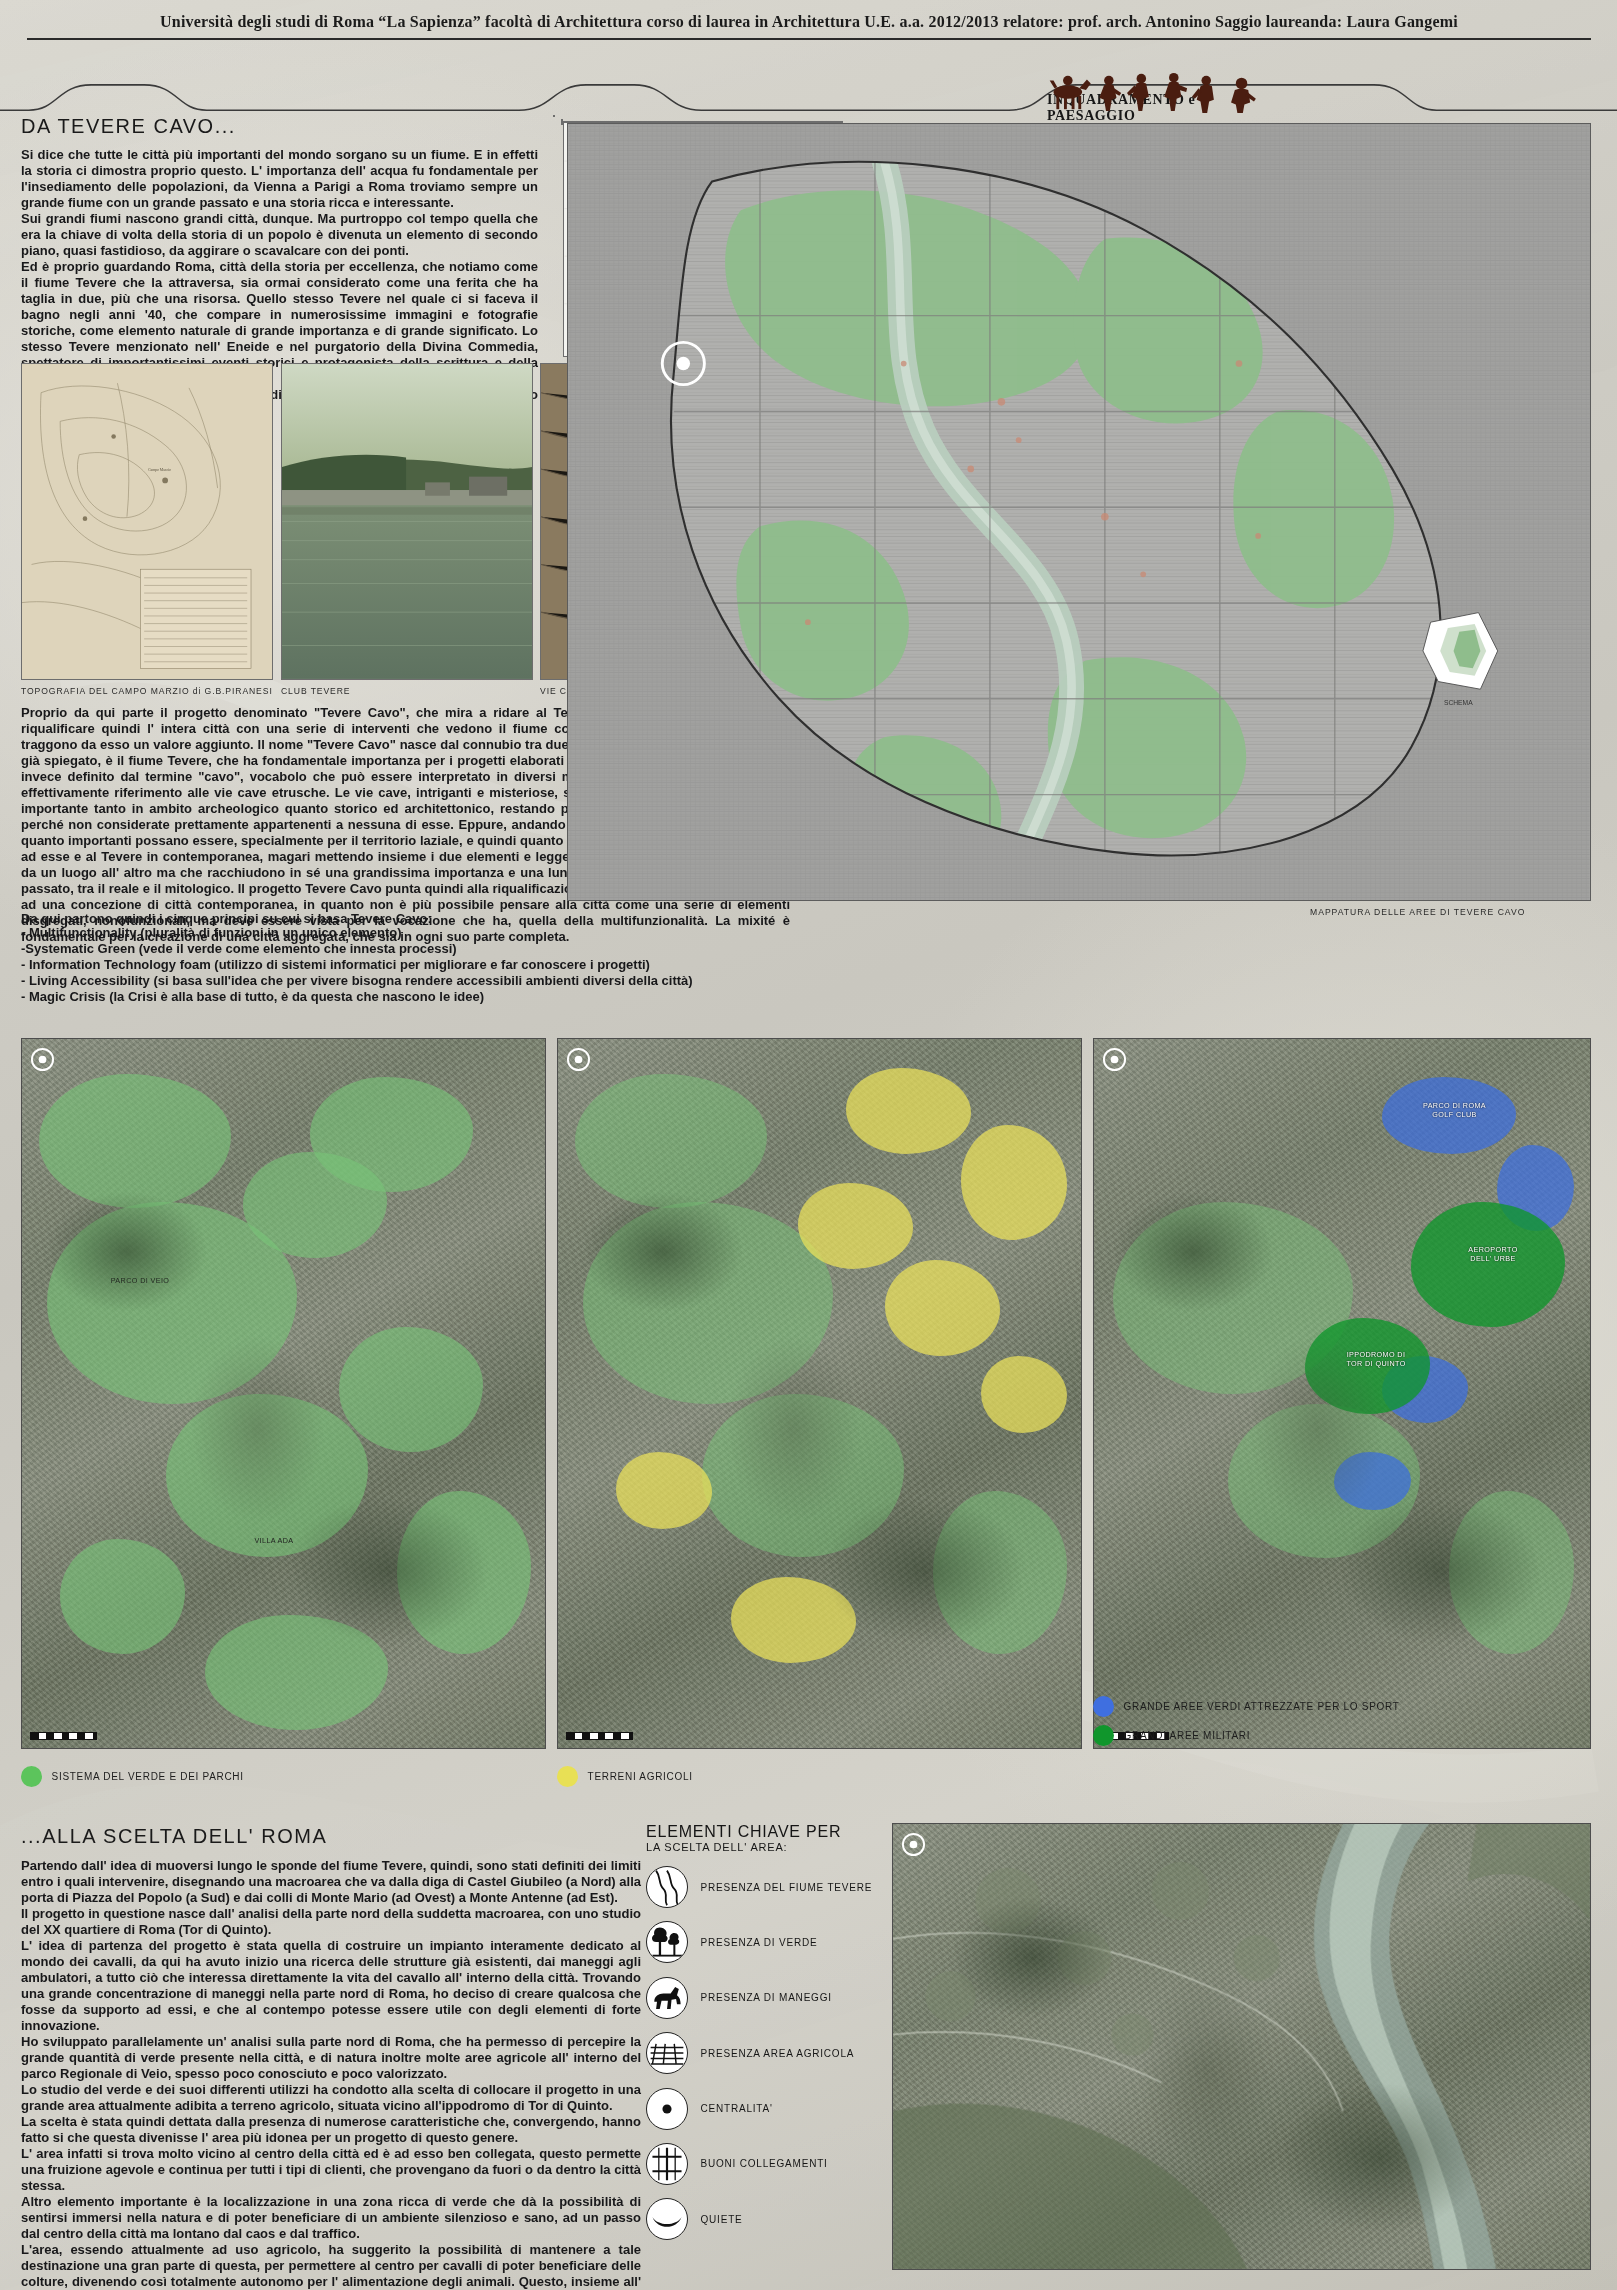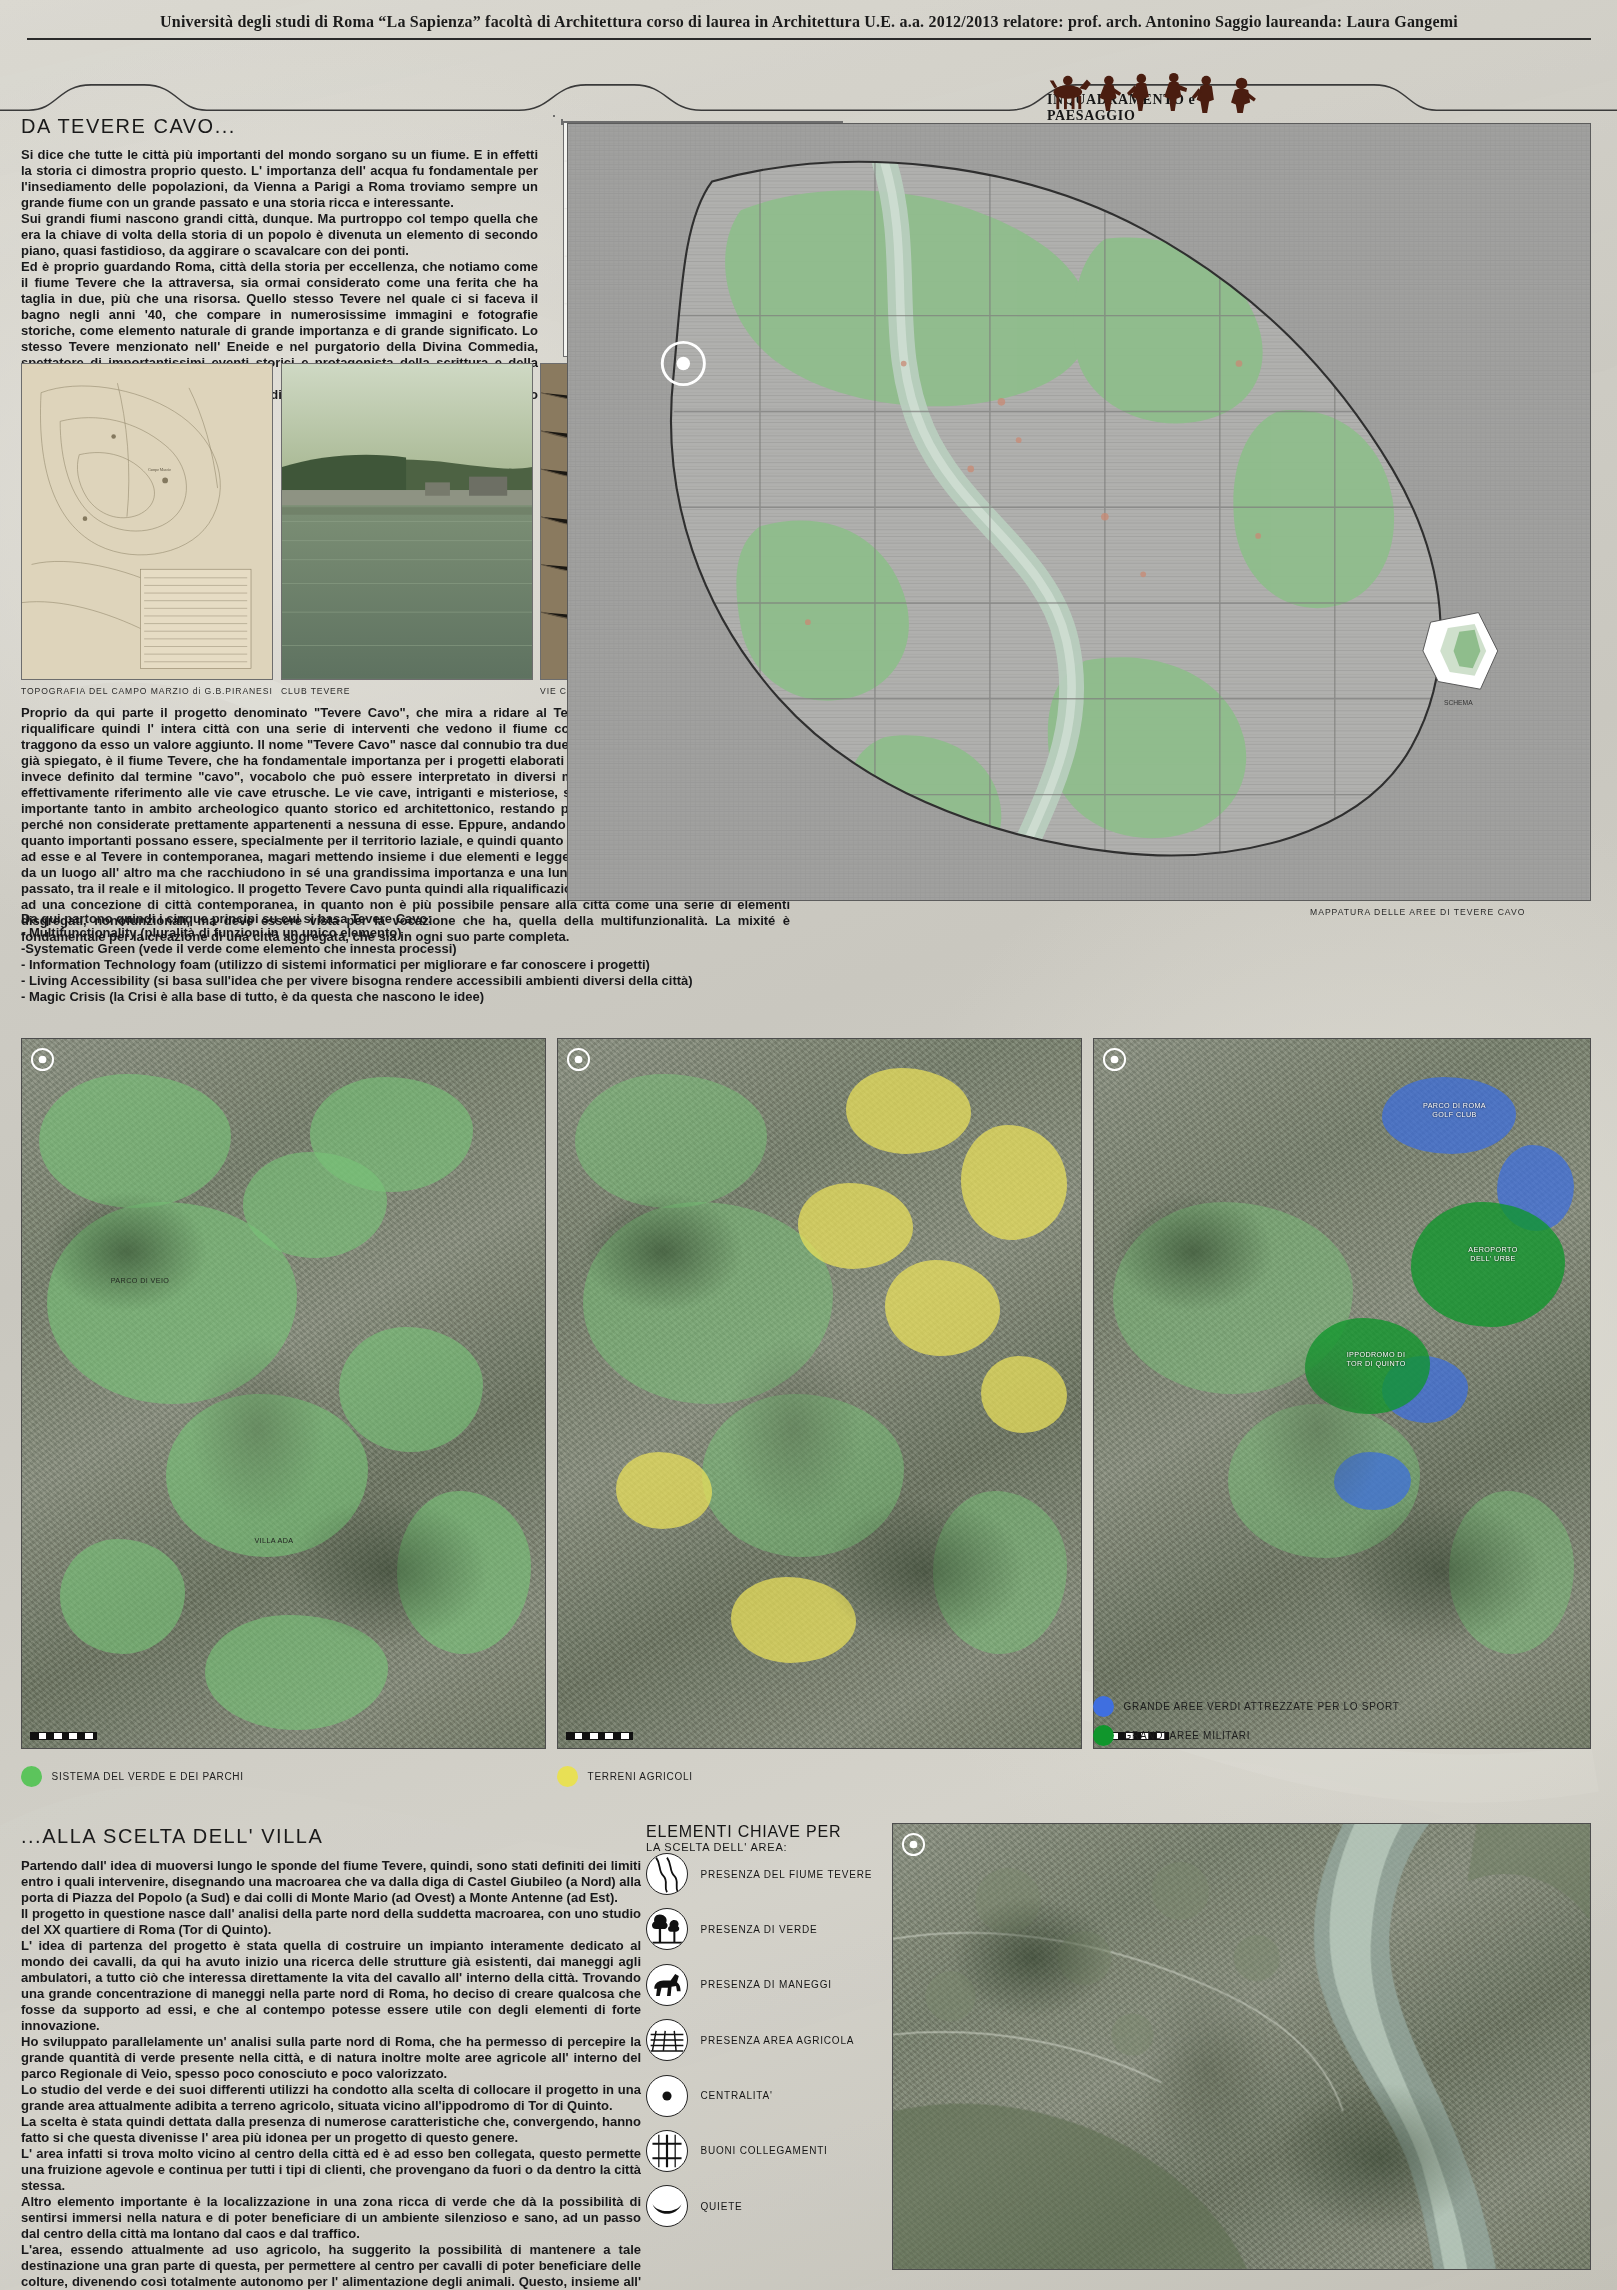--- a/index.html
+++ b/index.html
@@ -447,36 +447,36 @@
   <div class="leg-row">
     <span class="sw" style="background:#3f6fe0;"></span>
     <span class="leg-label">GRANDE AREE VERDI ATTREZZATE PER LO SPORT</span>
   </div>
   <div class="leg-row">
     <span class="sw" style="background:#10962c;"></span>
     <span class="leg-label">GRANDI AREE MILITARI</span>
   </div>
 </div>
 
-<div class="sec-title" style="position:absolute;left:21px;top:1825px;">...ALLA SCELTA DELL' VILLA</div>
+<div class="sec-title" style="position:absolute;left:21px;top:1825px;">...ALLA SCELTA DELL' ROMA</div>
 <div class="body-text" style="position:absolute;left:21px;top:1858px;width:620px;white-space:pre-line;">Partendo dall' idea di muoversi lungo le sponde del fiume Tevere, quindi, sono stati definiti dei limiti entro i quali intervenire, disegnando una macroarea che va dalla diga di Castel Giubileo (a Nord) alla porta di Piazza del Popolo (a Sud) e dai colli di Monte Mario (ad Ovest) a Monte Antenne (ad Est).
 Il progetto in questione nasce dall' analisi della parte nord della suddetta macroarea, con uno studio del XX quartiere di Roma (Tor di Quinto).
 L' idea di partenza del progetto è stata quella di costruire un impianto interamente dedicato al mondo dei cavalli, da qui ha avuto inizio una ricerca delle strutture già esistenti, dai maneggi agli ambulatori, a tutto ciò che interessa direttamente la vita del cavallo all' interno della città. Trovando una grande concentrazione di maneggi nella parte nord di Roma, ho deciso di creare qualcosa che fosse da supporto ad essi, e che al contempo potesse essere utile con degli elementi di forte innovazione.
 Ho sviluppato parallelamente un' analisi sulla parte nord di Roma, che ha permesso di percepire la grande quantità di verde presente nella città, e di natura inoltre molte aree agricole all' interno del parco Regionale di Veio, spesso poco conosciuto e poco valorizzato.
 Lo studio del verde e dei suoi differenti utilizzi ha condotto alla scelta di collocare il progetto in una grande area attualmente adibita a terreno agricolo, situata vicino all'ippodromo di Tor di Quinto.
 La scelta è stata quindi dettata dalla presenza di numerose caratteristiche che, convergendo, hanno fatto si che questa divenisse l' area più idonea per un progetto di questo genere.
 L' area infatti si trova molto vicino al centro della città ed è ad esso ben collegata, questo permette una fruizione agevole e continua per tutti i tipi di clienti, che provengano da fuori o da dentro la città stessa.
 Altro elemento importante è la localizzazione in una zona ricca di verde che dà la possibilità di sentirsi immersi nella natura e di poter beneficiare di un ambiente silenzioso e sano, ad un passo dal centro della città ma lontano dal caos e dal traffico.
 L'area, essendo attualmente ad uso agricolo, ha suggerito la possibilità di mantenere a tale destinazione una gran parte di questa, per permettere al centro per cavalli di poter beneficiare delle colture, divenendo così totalmente autonomo per l' alimentazione degli animali. Questo, insieme all' utilizzo delle acque del tevere, permetterebbe di creare un sistema ecologico utilizzando gli elementi limitrofi e dandogli una nuova vita.
 Tutti i fattori sopra riportati, scaturiti da uno studio della parte nord di Roma, dell' area di progetto nello specifico e del tema progettuale hanno quindi costituito gli elementi chiave per la creazione di "TeC" centro di terapia e riabilitazione per cavalli all' interno del progetto urbano tevere cavo di Roma.
 Il progetto è in simbiosi con l' area scelta e segue i movimenti e le esigenze del terreno, cercando di interagire con l' ambiente circostante senza alterarlo o danneggiarlo, ma usufruendone in modo naturale e valorizzandolo.</div>
 
 <div style="position:absolute;left:646px;top:1823px;width:231px;">
   <div style="font-size:16px;letter-spacing:0.8px;color:#151515;">ELEMENTI CHIAVE PER</div>
-  <div style="font-size:11px;letter-spacing:0.8px;color:#151515;margin-bottom:0;">LA SCELTA DELL' AREA:</div>
+  <div style="font-size:11px;letter-spacing:0.8px;color:#151515;margin-bottom:13px;">LA SCELTA DELL' AREA:</div>
 
   <div class="key-row">
     <span class="key-ic">
       <svg viewBox="0 0 44 44" width="42" height="42">
           <path d="M10 4 C16 12 12 18 18 24 C24 30 18 36 22 42" stroke="#111" stroke-width="2" fill="none"></path>
           <path d="M22 4 C28 12 24 18 30 24 C36 30 30 36 34 42" stroke="#111" stroke-width="2" fill="none"></path>
         </svg>
     </span>
     <span class="key-label">PRESENZA DEL FIUME TEVERE</span>
   </div>

